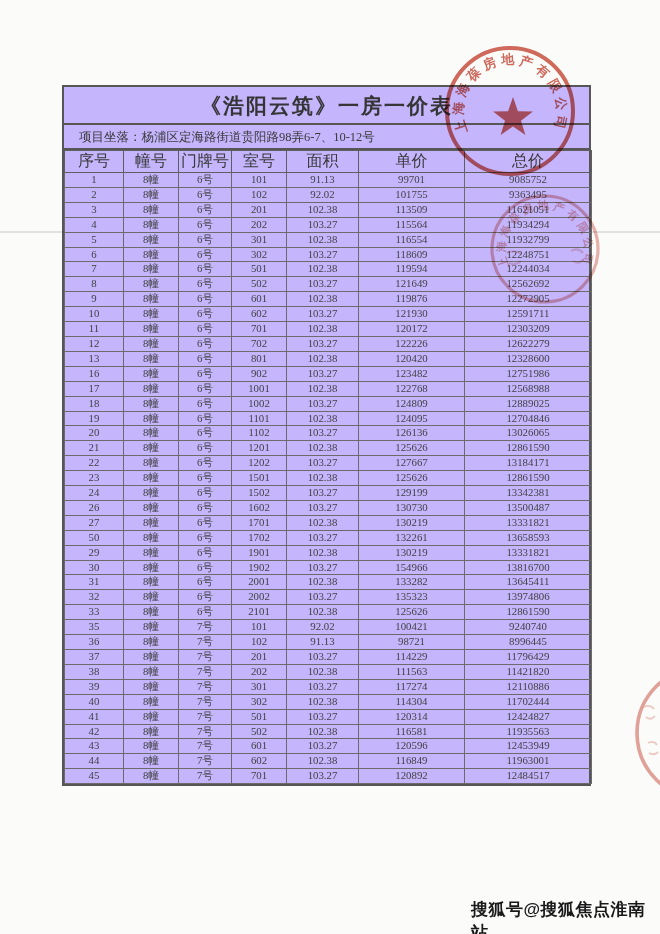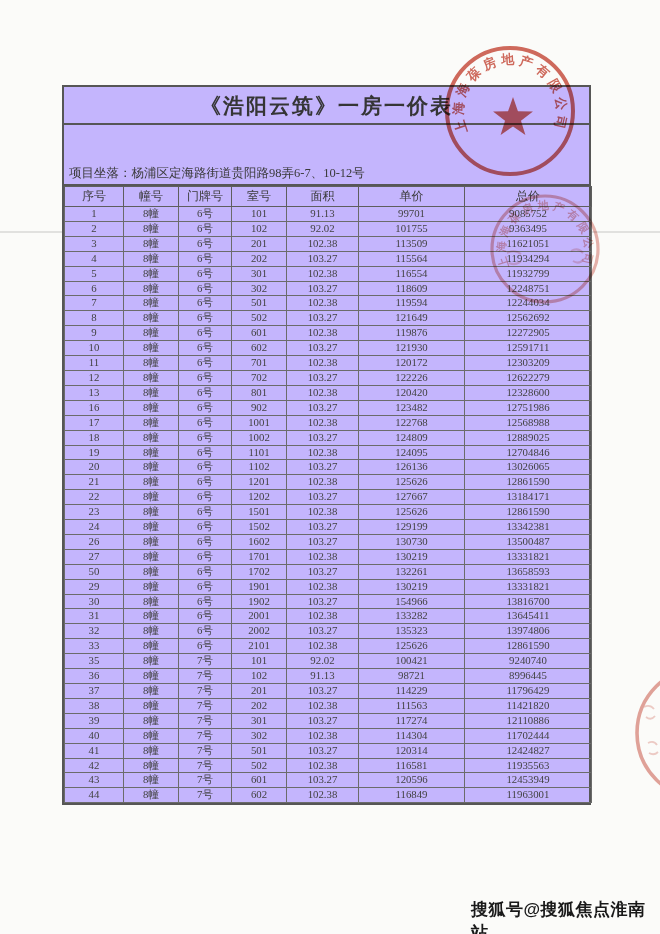--- a/index.html
+++ b/index.html
@@ -21,26 +21,26 @@
     position:absolute; left:62px; top:85px; width:529px;
     border:2px solid #565656; background:#c4b5fd; z-index:2;
   }
   .title-row {
     height:38px; line-height:38px; text-align:center;
     font-size:21px; font-weight:bold; letter-spacing:2px;
     border-bottom:2px solid #565656; color:#353535;
   }
   .loc-row {
     height:25px; line-height:25px; font-size:12.5px;
-    padding-left:5px; border-bottom:2px solid #565656;
-    white-space:nowrap; overflow:hidden; color:#3a3a3a;margin-top:36px;
+    padding-left:15px; border-bottom:2px solid #565656;
+    white-space:nowrap; overflow:hidden; color:#3a3a3a;
   }
   table { width:100%; border-collapse:collapse; table-layout:fixed; }
   th {
-    height:20px; font-size:12px; font-weight:normal;
+    height:20px; font-size:16px; font-weight:normal;
     border:1px solid #5e5e5e; text-align:center; color:#3a3a3a;
   }
   td {
     height:13.9px; line-height:13.9px; font-size:10.8px;
     border:1px solid #6b6b6b; text-align:center;
     white-space:nowrap; overflow:hidden; color:#424242;
   }
   
   .seal { position:absolute; pointer-events:none; mix-blend-mode:multiply; z-index:3; }
   .seal-1 { left:440px; top:41px;  width:140px; height:140px; opacity:.82; }
@@ -441,20 +441,29 @@
         </tr>
         <tr>
           <td>44</td>
           <td>8幢</td>
           <td>7号</td>
           <td>602</td>
           <td>102.38</td>
           <td>116849</td>
           <td>11963001</td>
         </tr>
+        <tr>
+          <td>45</td>
+          <td>8幢</td>
+          <td>7号</td>
+          <td>701</td>
+          <td>103.27</td>
+          <td>120892</td>
+          <td>12484517</td>
+        </tr>
       </tbody>
   </table>
 </div>
 
 <svg class="seal seal-1" viewBox="-70 -70 140 140">
   <circle cx="0" cy="0" r="63" fill="none" stroke="var(--seal-color)" stroke-width="4"></circle>
   <polygon fill="var(--seal-color)" transform="translate(3,7) scale(1.05)" points="0,-20 4.7,-6.5 19,-6.2 7.6,2.5 11.8,16.2 0,8 -11.8,16.2 -7.6,2.5 -19,-6.2 -4.7,-6.5"></polygon>
   <path id="seal-arc-1" d="M -42.5 20.5 A 47.2 47.2 0 1 1 42.5 20.5" fill="none"></path>
   <text font-size="13" fill="var(--seal-color)">
     <textPath href="#seal-arc-1" startOffset="0" textLength="186">上海海葆房地产有限公司</textPath>

